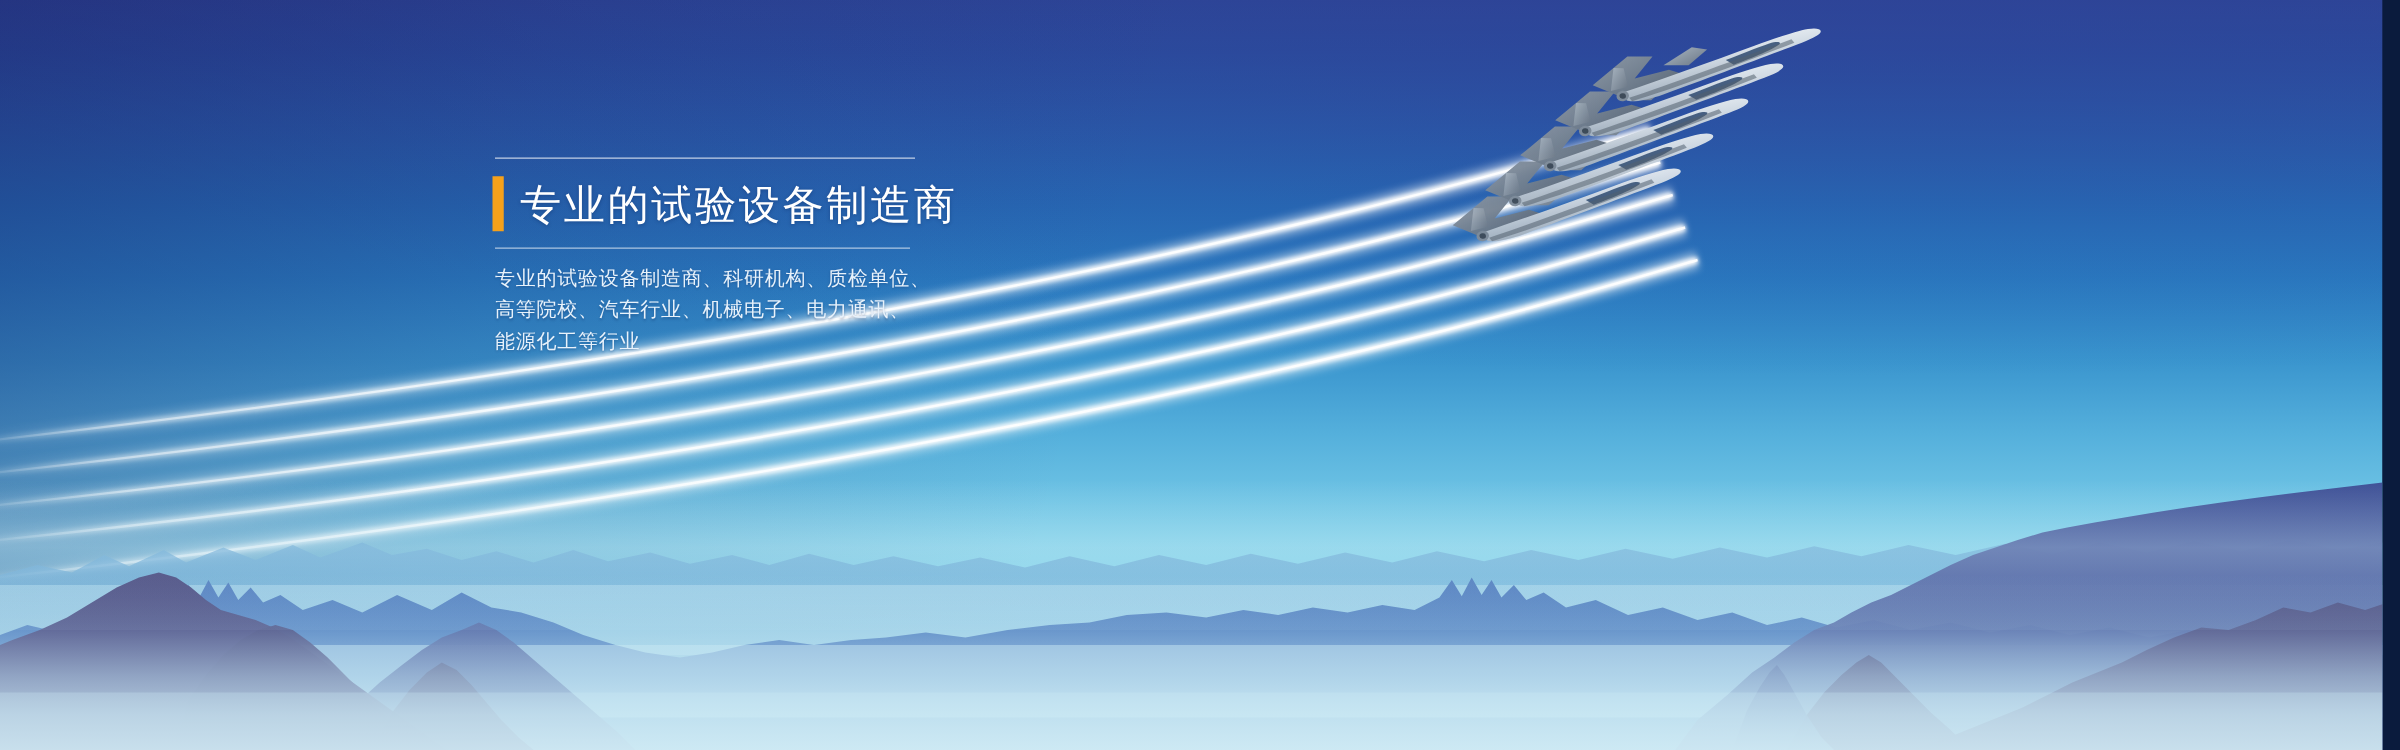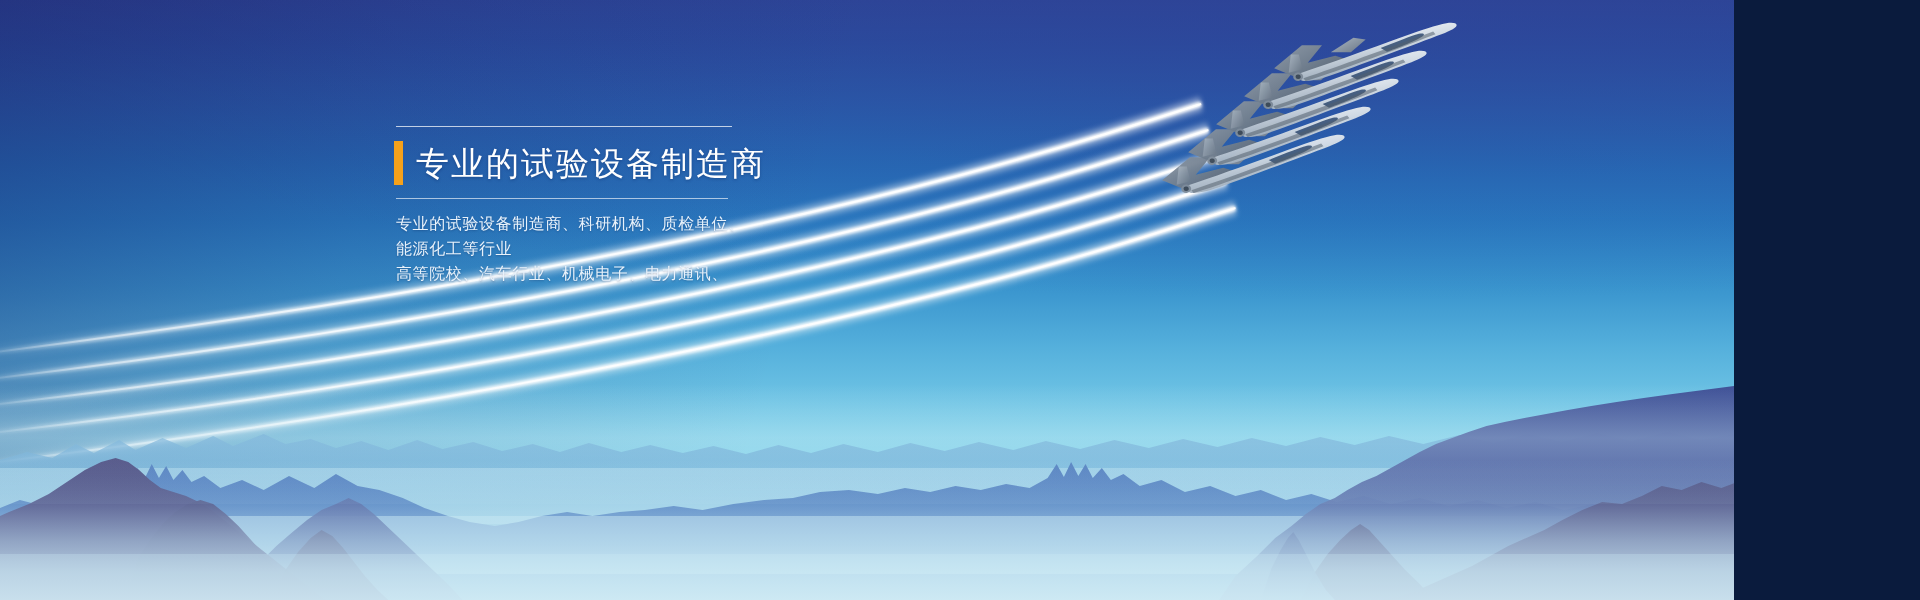--- a/index.html
+++ b/index.html
@@ -1,20 +1,20 @@
 <!DOCTYPE html>
 <html><head>
 <meta charset="utf-8">
 <style>
   html,body{margin:0;padding:0;background:#0a1b3d;}
   *{box-sizing:border-box;}
 
   .banner{
     position:relative;
-    width:1734px;height:600px;
+    width:1906px;height:600px;
     overflow:hidden;
     font-family:"Liberation Sans","DejaVu Sans",sans-serif;
   }
 
   
   .sky{
     position:absolute;inset:0;
     background:
       linear-gradient(180deg,
         #2e3d8e 0%,
@@ -357,18 +357,18 @@
 
     <div class="headline-row">
       <div class="accent-bar"></div>
       <div class="headline">专业的试验设备制造商</div>
     </div>
 
     <div class="rule bottom"></div>
 
     <div class="sub">
       <div class="sub-line">专业的试验设备制造商、科研机构、质检单位、</div>
+      <div class="sub-line">高等院校、汽车行业、机械电子、电力通讯、</div>
       <div class="sub-line">能源化工等行业</div>
-      <div class="sub-line">高等院校、汽车行业、机械电子、电力通讯、</div>
     </div>
   </div>
 
 </div>
 
 </body></html>

